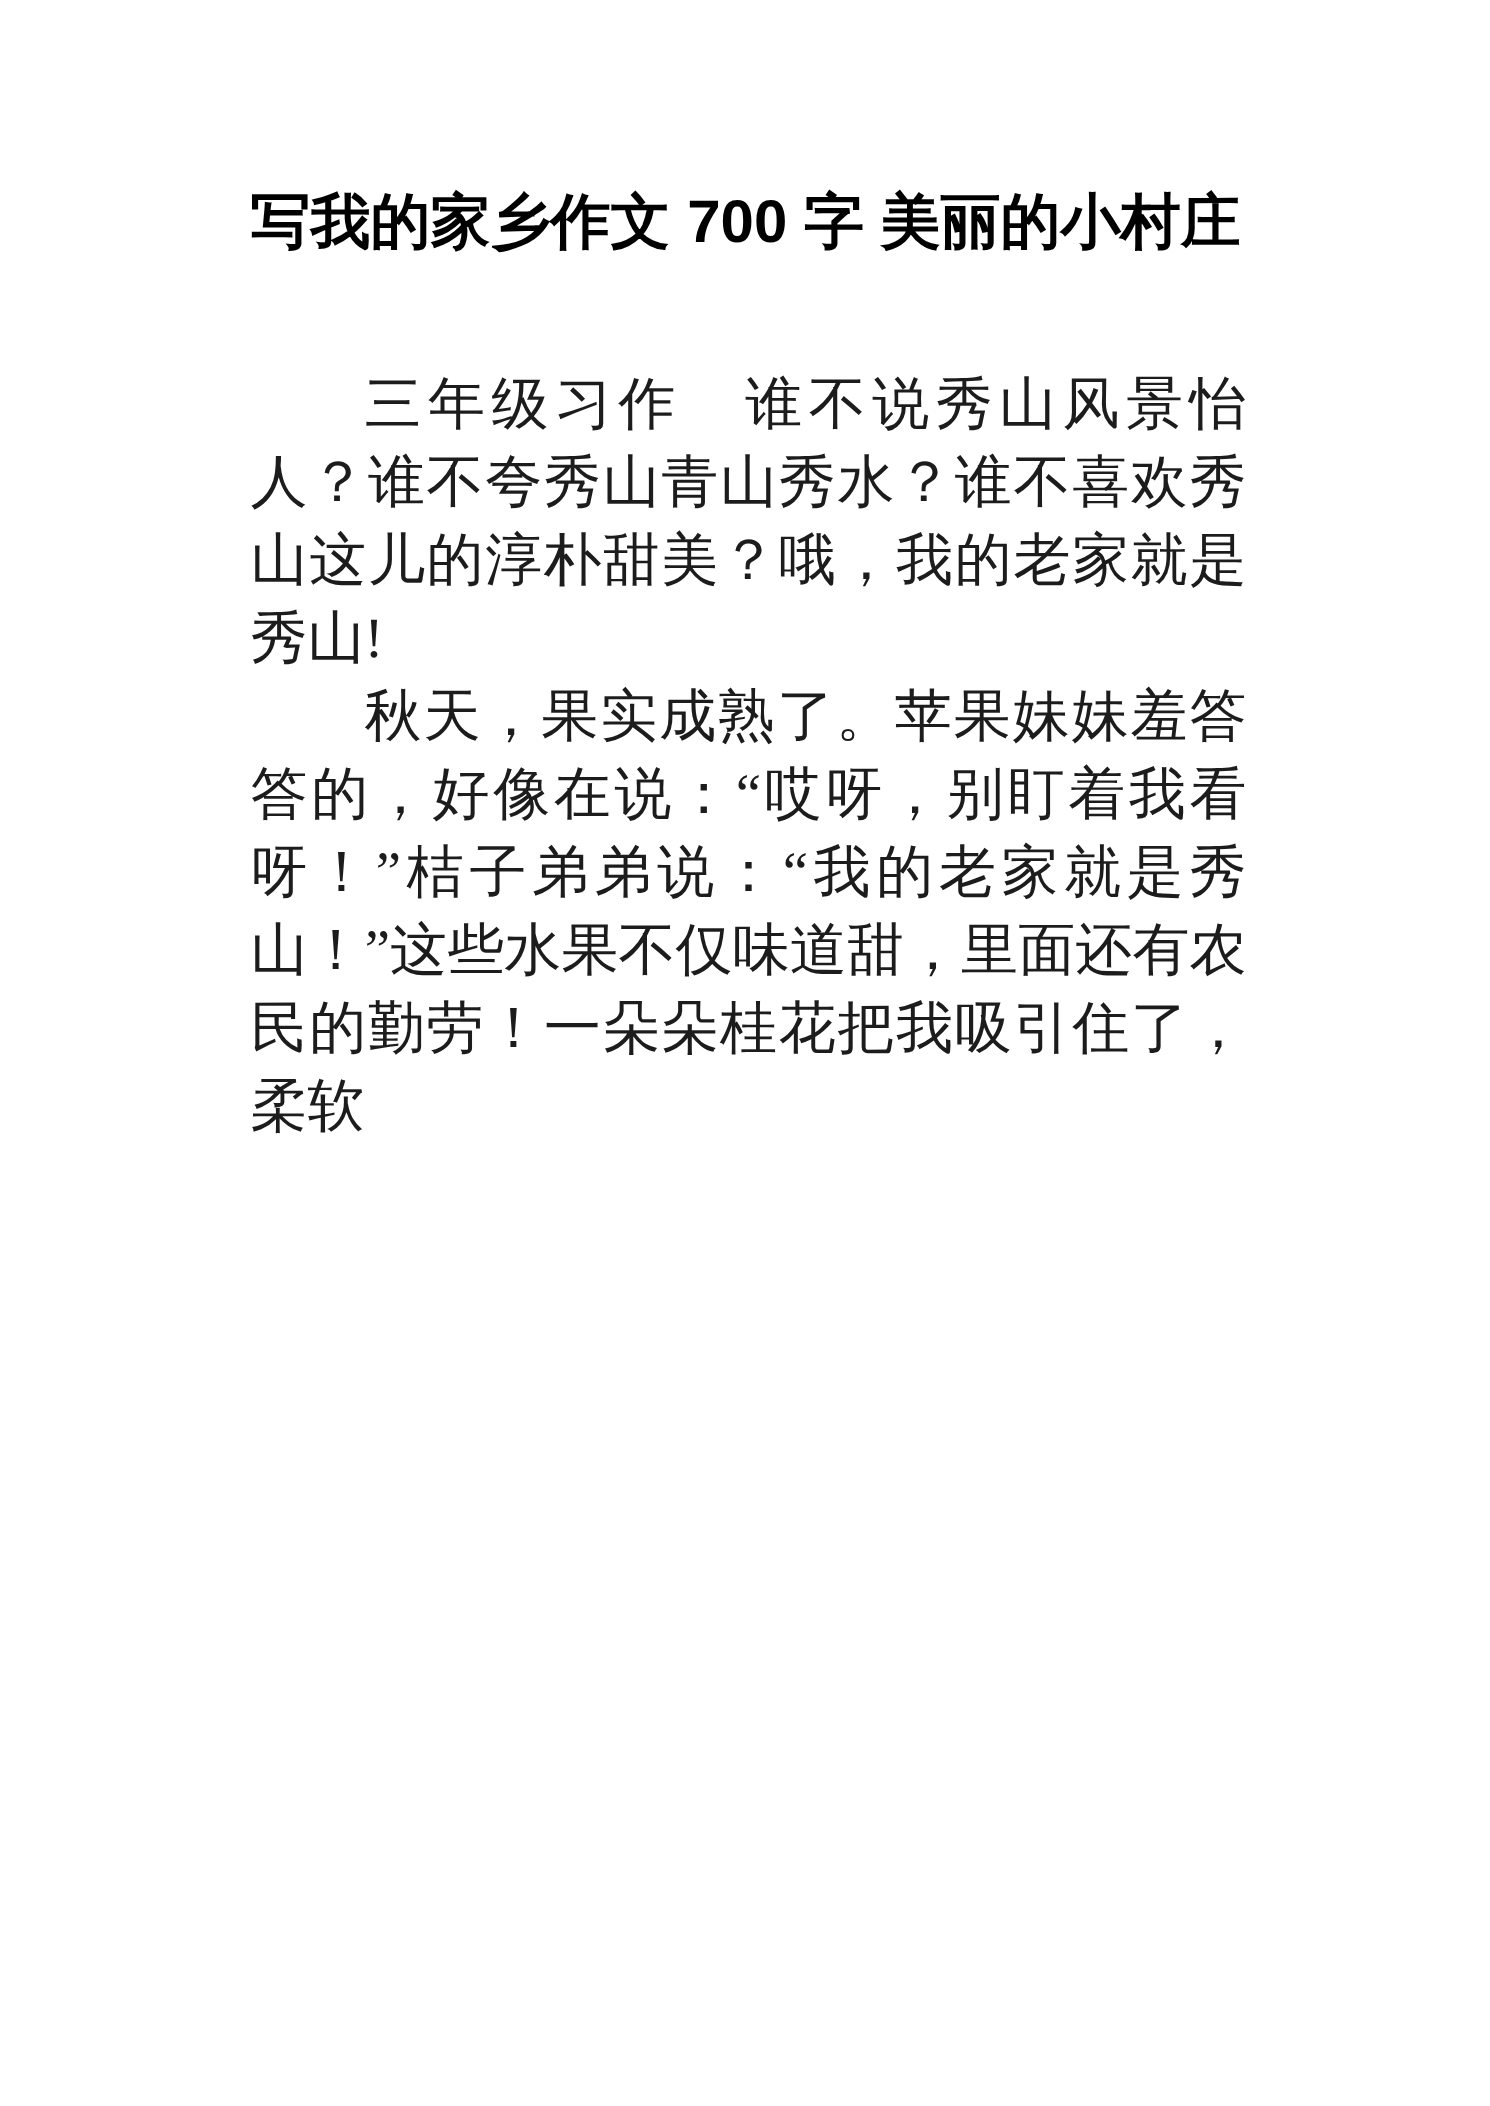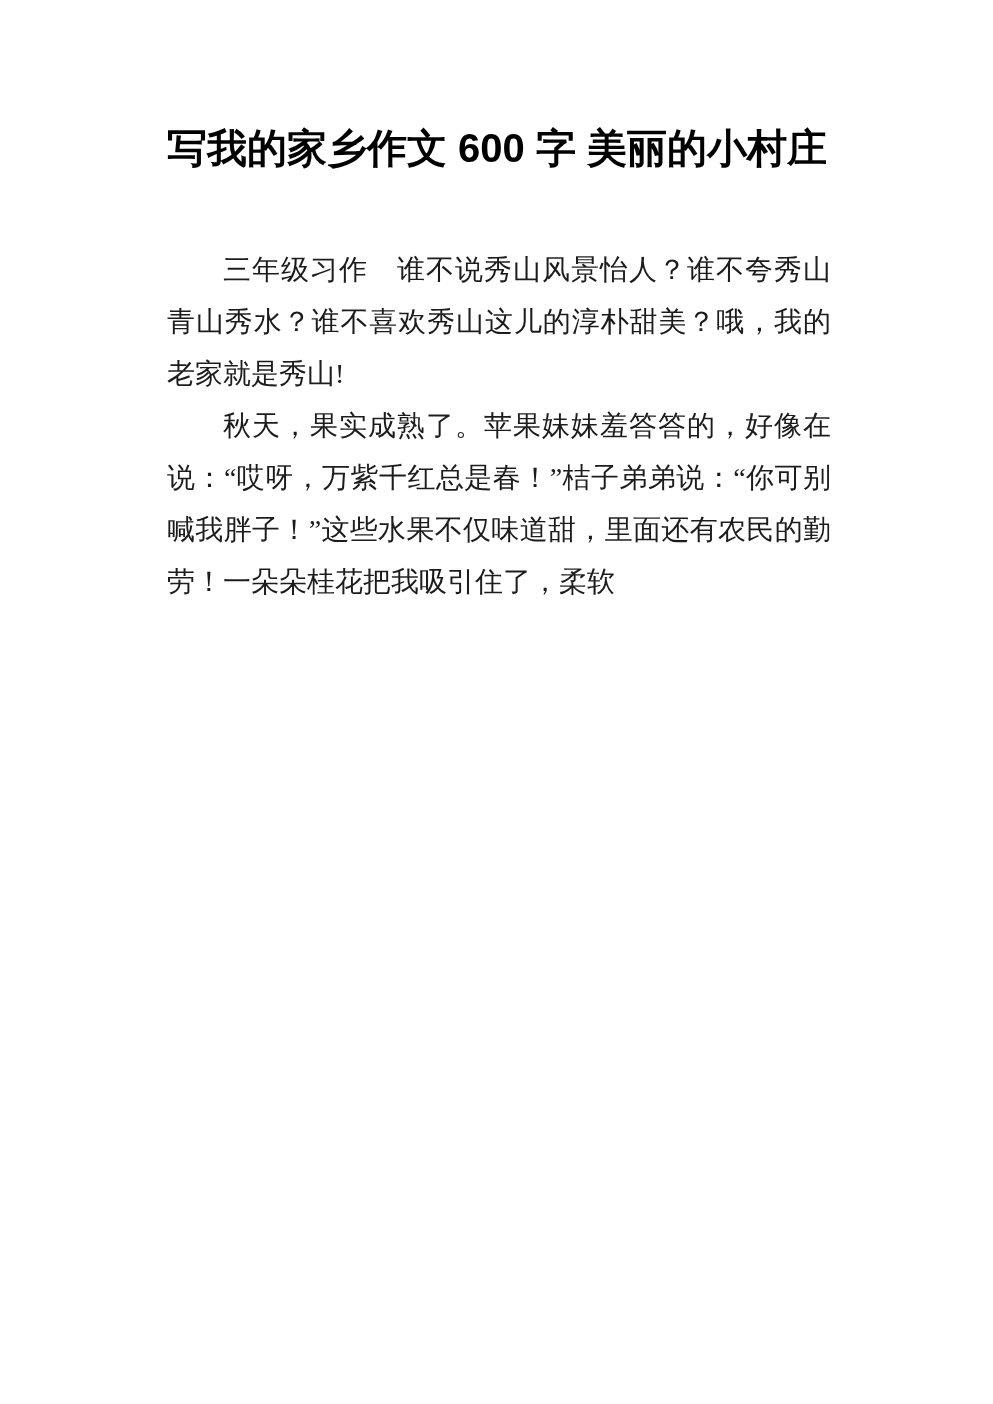--- a/index.html
+++ b/index.html
@@ -23,39 +23,39 @@
     font-family: "Liberation Sans", "DejaVu Sans", sans-serif;
     font-weight: bold;
     font-size: 40px;
     line-height: 64px;
     color: #000000;
     white-space: nowrap;
   }
   .doc-body {
     margin-top: 64px;
     font-family: "Liberation Serif", "DejaVu Serif", serif;
-    font-size: 28px;
+    font-size: 38px;
     line-height: 52px;
     color: #1c1c1c;
     text-align: justify;
   }
   .doc-body p {
     margin: 0;
     text-indent: 2em;
   }
   .u {
     text-decoration: underline;
     text-decoration-thickness: 1px;
     text-underline-offset: 3px;
   }
 </style>
 </head>
 <body>
 
 <div class="page">
   <div class="content">
-    <h1 class="doc-title">写我的家乡作文 600 字 美丽的小村庄</h1>
+    <h1 class="doc-title">写我的家乡作文 700 字 美丽的小村庄</h1>
     <div class="doc-body">
       <p>三年级习作　谁不说秀山风景怡人？谁不夸秀山青山秀水？谁不喜欢秀山这儿的淳朴甜美？哦，我的老家就是秀山!</p>
-      <p>秋天，果实成熟了。苹果妹妹羞答答的，好像在说：“哎呀，万紫千红总是春！”桔子弟弟说：“你可别喊我胖子！”这些水果不仅味道甜，里面还有农民的勤劳！一朵朵桂花把我吸引住了，柔软</p>
+      <p>秋天，果实成熟了。苹果妹妹羞答答的，好像在说：“哎呀，别盯着我看呀！”桔子弟弟说：“我的老家就是秀山！”这些水果不仅味道甜，里面还有农民的勤劳！一朵朵桂花把我吸引住了，柔软</p>
     </div>
   </div>
 </div>
 
 </body></html>

